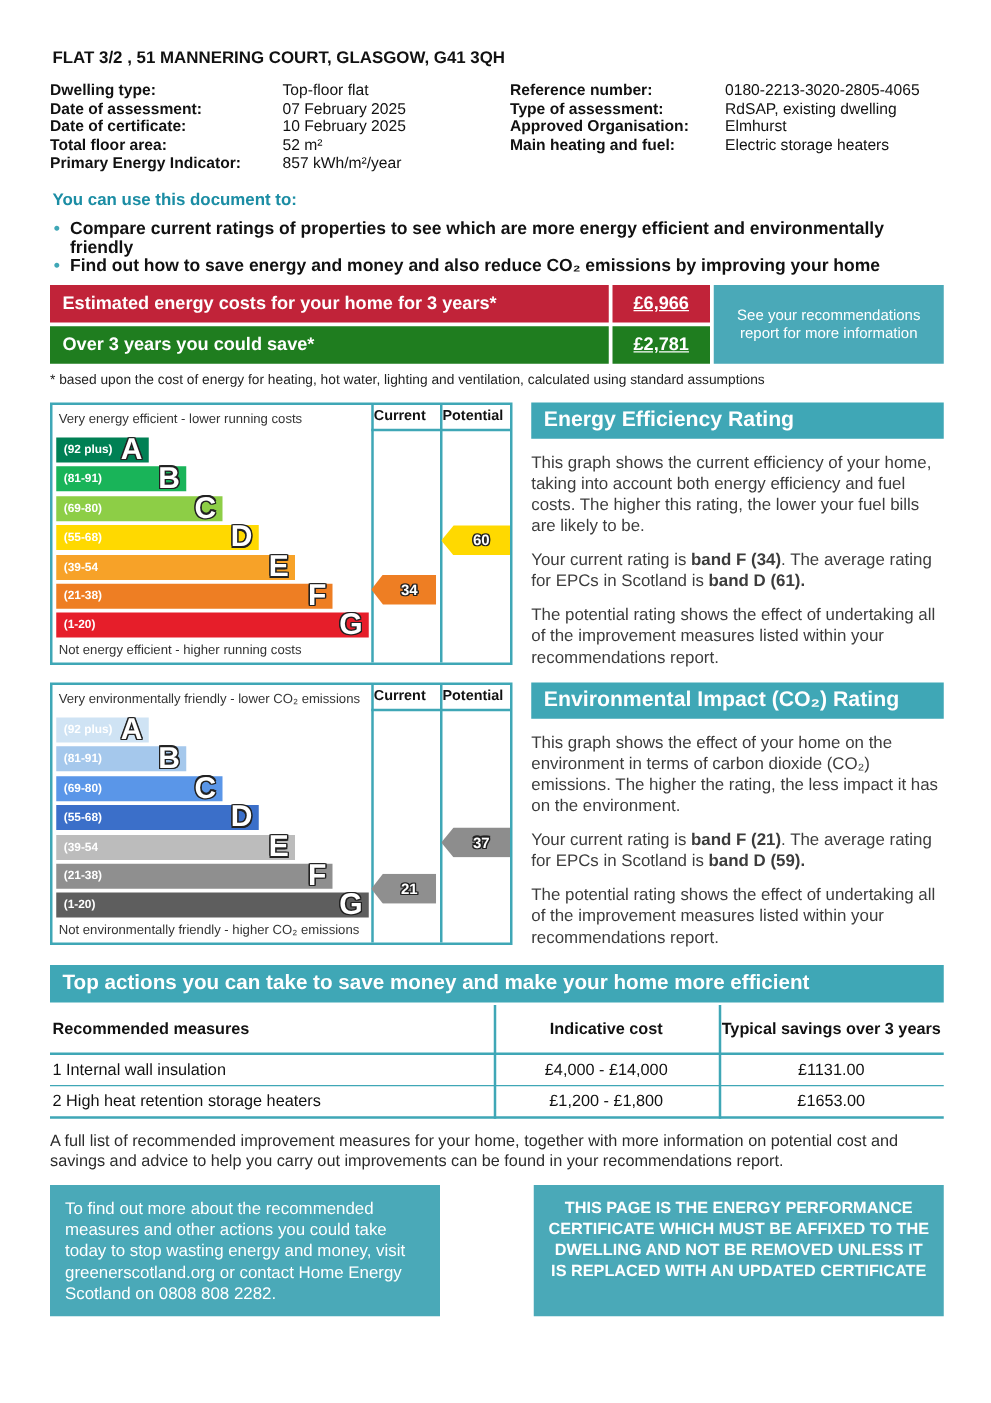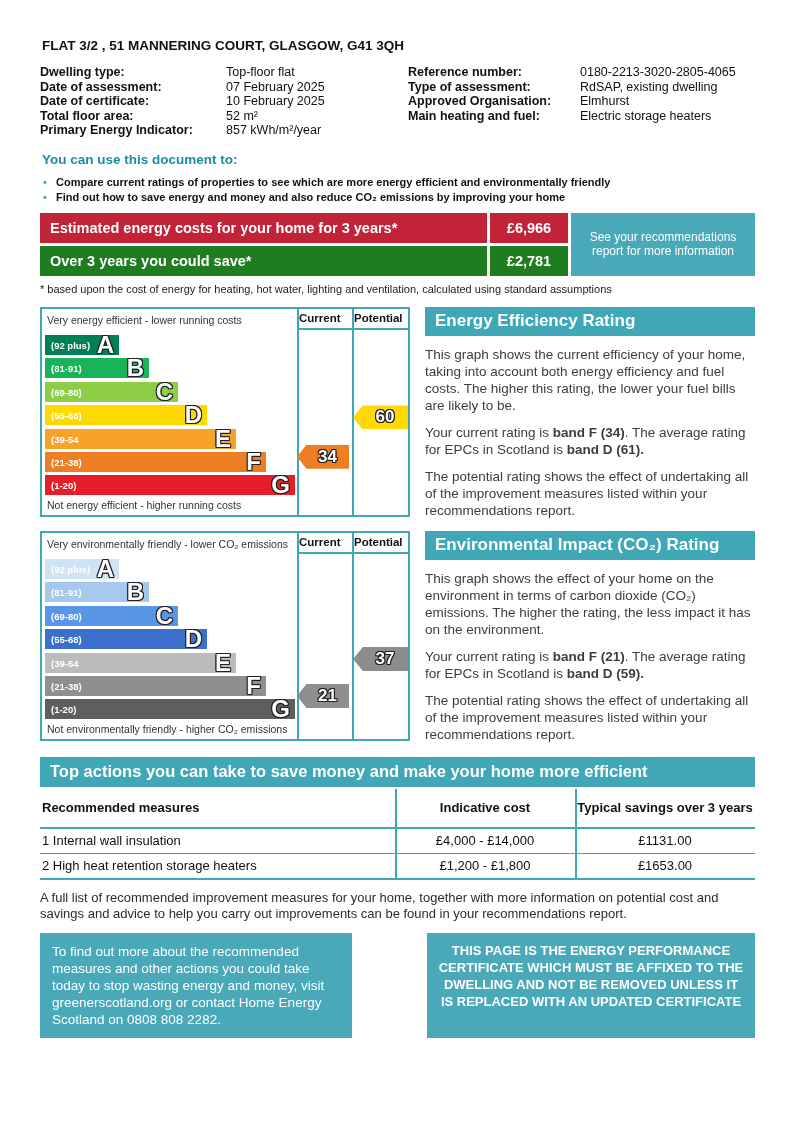--- a/index.html
+++ b/index.html
@@ -21,30 +21,30 @@
   .dcol-l { width:368px; }
   .dcol-r { width:347px; }
   .drow { display:flex; }
   .drow .lab { font-weight:bold; }
   .dcol-l .lab { width:186px; }
   .dcol-r .lab { width:172px; }
 
   
   .use-head { color:#1b8da4; font-weight:bold; font-size:13.5px; margin:14px 0 8px 2px; }
   .bullets { list-style:none; }
-  .bullets li { position:relative; padding-left:16px; font-weight:bold; font-size:11px;
+  .bullets li { position:relative; padding-left:16px; font-weight:bold; font-size:14px;
     line-height:15px; color:#111; }
   .bullets li::before { content:"•"; color:#3fa7b6; position:absolute; left:3px; }
 
   
   .cost-grid { margin-top:8px; display:grid; grid-template-columns:447px 78px 1fr;
     grid-template-rows:30px 30px; gap:3px; }
   .cost-cell { color:#fff; font-weight:bold; font-size:14.5px; display:flex; align-items:center; }
   .cost-label { padding-left:10px; }
-  .cost-value { justify-content:center; }
+  .cost-value { justify-content:center;text-decoration:underline; }
   .cost-note { grid-column:3; grid-row:1 / span 2; background:#4aa9b8; color:#fff;
     font-size:12px; text-align:center; display:flex; align-items:center; justify-content:center;
     line-height:14px; padding:2px 14px; font-weight:normal; }
   .footnote { font-size:11px; margin-top:7px; color:#222; }
 
   
   .rating-row { display:flex; margin-top:12px; }
   .chart-box { position:relative; width:370px; height:210px; border:2px solid #3fa7b6;
     background:#fff; flex:none; overflow:visible; }
   .c-toplabel, .c-botlabel { position:absolute; left:5px; font-size:10.5px; color:#333; }
@@ -55,21 +55,21 @@
   .c-colhead { position:absolute; top:3px; font-size:11.5px; font-weight:bold; color:#111; }
   .band { position:absolute; left:3px; height:20px; }
   .band .rng { position:absolute; left:6px; top:50%; transform:translateY(-50%);
     font-size:9.5px; font-weight:bold; color:#fff; white-space:nowrap; }
   .outline { color:#fff; text-shadow:-1px -1px 0 #222,1px -1px 0 #222,-1px 1px 0 #222,
     1px 1px 0 #222,0 -1px 0 #222,0 1px 0 #222,-1px 0 0 #222,1px 0 0 #222; }
   .band .ltr { position:absolute; right:5px; top:50%; transform:translateY(-50%);
     font-size:24px; font-weight:bold; line-height:1; }
   .arrow { position:absolute; height:24px; clip-path:polygon(0 50%,18% 0,100% 0,100% 100%,18% 100%);
     display:flex; align-items:center; justify-content:center; padding-left:9px;
-    font-size:17px; font-weight:bold;text-align:center; }
+    font-size:12px; font-weight:bold;text-align:center; }
 
   .rating-text { margin-left:15px; width:330px; }
   .sec-head { background:#3fa7b6; color:#fff; font-size:17px; font-weight:bold;
     padding:4px 10px 5px 10px; }
   .rating-text p { font-size:13.5px; line-height:17px; color:#3d3d3d; margin-top:10px; }
 
   
   .actions-bar { margin-top:14px; background:#3fa7b6; color:#fff; font-size:16.5px;
     font-weight:bold; padding:5px 10px 6px 10px; }
   .mtable { position:relative; margin-top:2px; }

